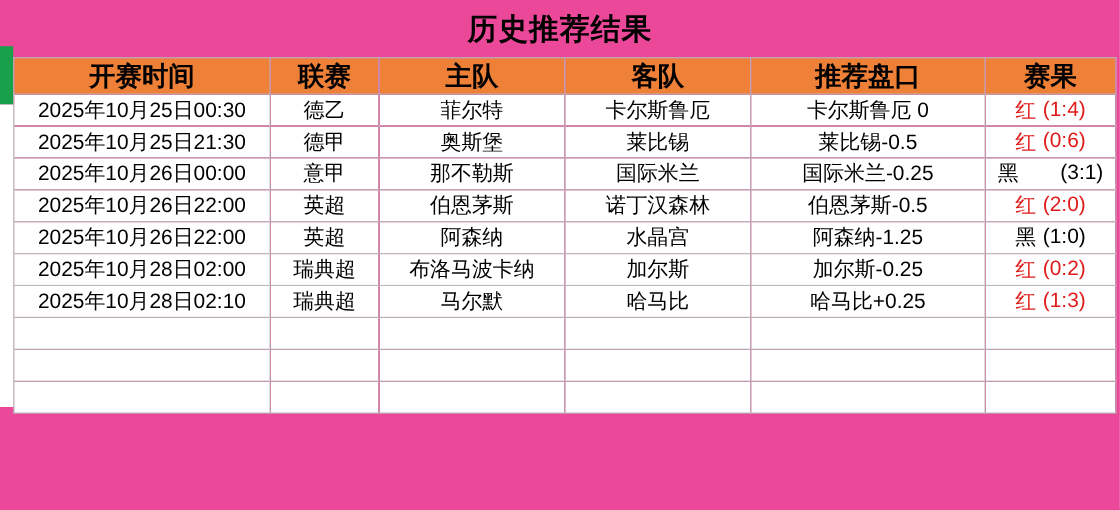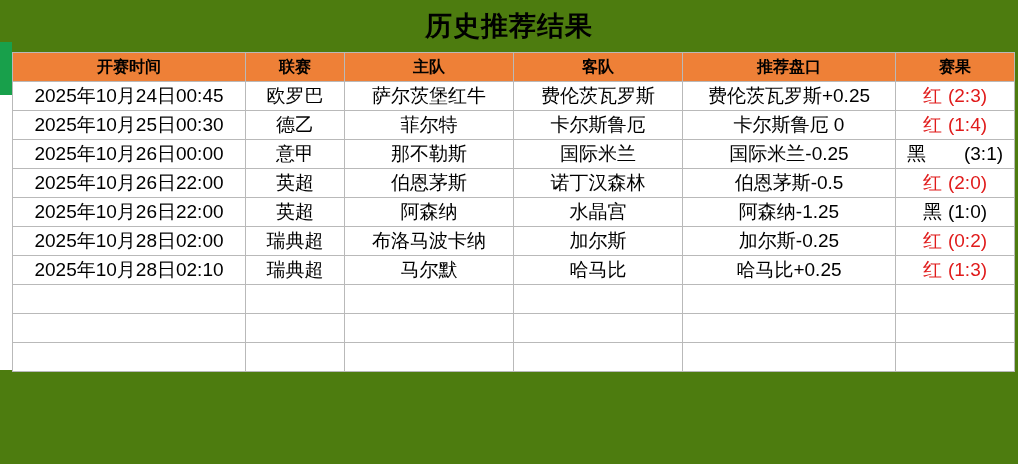--- a/index.html
+++ b/index.html
@@ -10,21 +10,21 @@
     width: 1018px;
     height: 464px;
     background: #ffffff;
     font-family: "Liberation Sans", sans-serif;
     overflow: hidden;
   }
   .page {
     position: relative;
     width: 1018px;
     height: 464px;
-    background: #4d7c0f;
+    background: #ec4899;
   }
   .title {
     text-align: center;
     font-size: 27px;
     font-weight: bold;
     color: #000000;
     padding-top: 8px;
     padding-bottom: 8px;
     letter-spacing: 1px;
   }
@@ -45,21 +45,21 @@
     vertical-align: middle;
     padding: 0;
     height: 28px;
     white-space: nowrap;
     overflow: hidden;
   }
   thead th {
     background: #ee8037;
     color: #000000;
     font-weight: bold;
-    font-size: 16px;
+    font-size: 24px;
     height: 36px;
     border: 1px solid #c96a2c;
   }
   tbody td {
     background: #ffffff;
     font-weight: normal;
   }
   .c-time  { width: 232px; }
   .c-league{ width: 98px; }
   .c-home  { width: 168px; }
@@ -111,42 +111,42 @@
           <th class="c-time">开赛时间</th>
           <th class="c-league">联赛</th>
           <th class="c-home">主队</th>
           <th class="c-away">客队</th>
           <th class="c-rec">推荐盘口</th>
           <th class="c-res">赛果</th>
         </tr>
       </thead>
       <tbody id="table-body">
           <tr>
-            <td class="c-time">2025年10月24日00:45</td>
-            <td class="c-league">欧罗巴</td>
-            <td class="c-home">萨尔茨堡红牛</td>
-            <td class="c-away">费伦茨瓦罗斯</td>
-            <td class="c-rec">费伦茨瓦罗斯+0.25</td>
-            <td class="c-res">
-              <div class="res-cell">
-                <span class="res-label" style="color: rgb(224, 27, 27);">红</span>
-                <span class="res-score" style="color: rgb(224, 27, 27);">(2:3)</span>
-              </div>
-            </td>
-          </tr>
-          <tr>
             <td class="c-time">2025年10月25日00:30</td>
             <td class="c-league">德乙</td>
             <td class="c-home">菲尔特</td>
             <td class="c-away">卡尔斯鲁厄</td>
             <td class="c-rec">卡尔斯鲁厄 0</td>
             <td class="c-res">
               <div class="res-cell">
                 <span class="res-label" style="color: rgb(224, 27, 27);">红</span>
                 <span class="res-score" style="color: rgb(224, 27, 27);">(1:4)</span>
+              </div>
+            </td>
+          </tr>
+          <tr>
+            <td class="c-time">2025年10月25日21:30</td>
+            <td class="c-league">德甲</td>
+            <td class="c-home">奥斯堡</td>
+            <td class="c-away">莱比锡</td>
+            <td class="c-rec">莱比锡-0.5</td>
+            <td class="c-res">
+              <div class="res-cell">
+                <span class="res-label" style="color: rgb(224, 27, 27);">红</span>
+                <span class="res-score" style="color: rgb(224, 27, 27);">(0:6)</span>
               </div>
             </td>
           </tr>
           <tr>
             <td class="c-time">2025年10月26日00:00</td>
             <td class="c-league">意甲</td>
             <td class="c-home">那不勒斯</td>
             <td class="c-away">国际米兰</td>
             <td class="c-rec">国际米兰-0.25</td>
             <td class="c-res">

